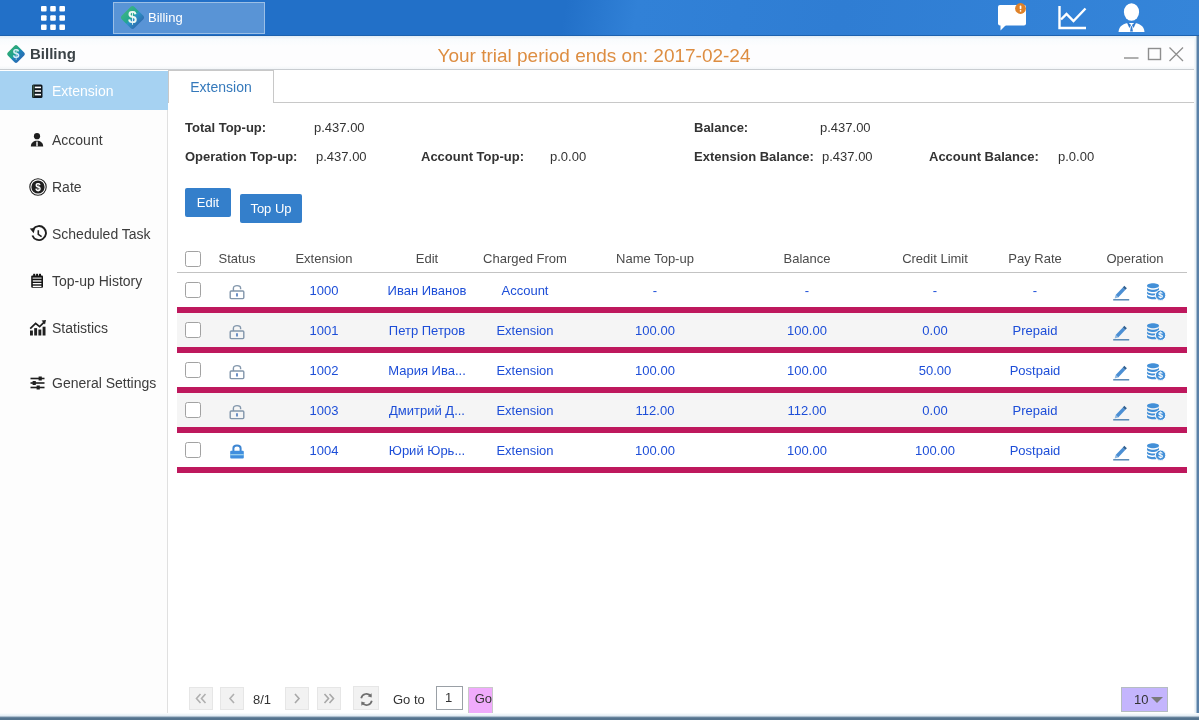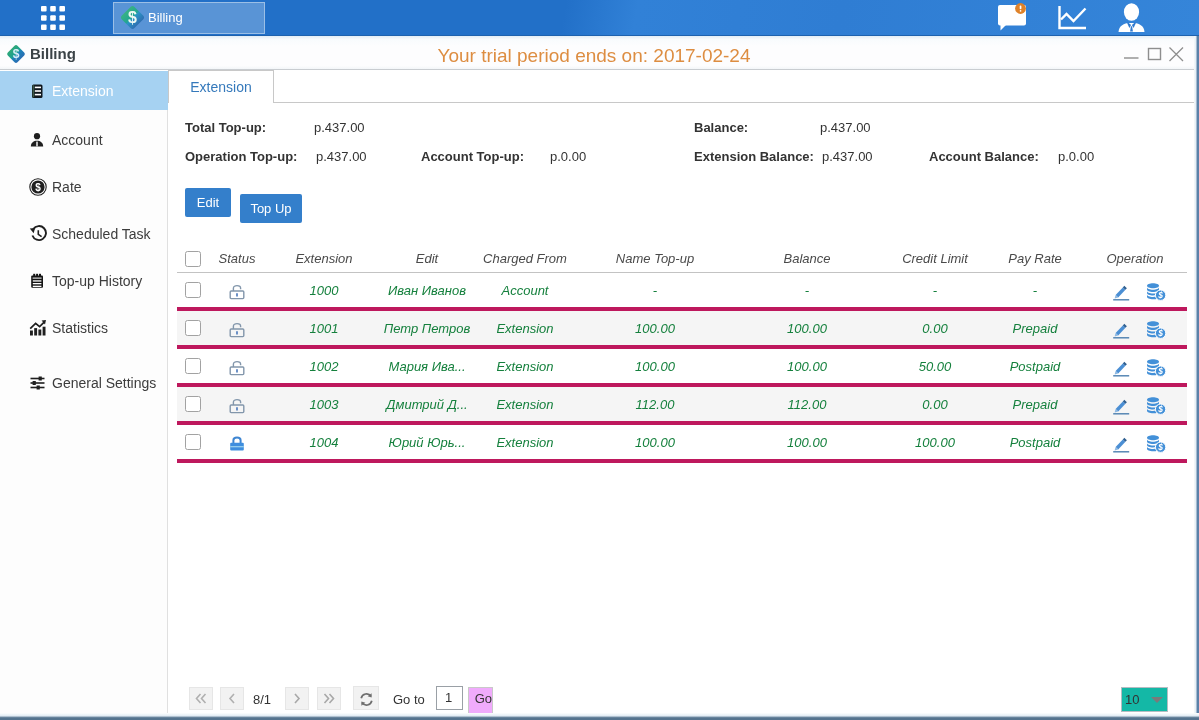--- a/index.html
+++ b/index.html
@@ -30,41 +30,41 @@
 .tabstrip{position:absolute;left:168px;top:70px;width:1026px;height:33px;
   border-bottom:1px solid #c8c8c8;box-sizing:border-box;}
 .tab{position:absolute;left:0px;top:0;width:106px;height:33px;background:#fff;
   border:1px solid #c8c8c8;border-bottom:none;box-sizing:border-box;
   font-size:14px;color:#3579bb;text-align:center;line-height:32px;}
 .stat{position:absolute;font-size:13px;color:#333;white-space:nowrap;}
 .stat.b{font-weight:bold;}
 .btn{position:absolute;height:29px;background:#347fcb;border-radius:2px;color:#fff;
   font-size:13px;text-align:center;line-height:29px;}
 
-.tbl{position:absolute;left:177px;top:245px;width:1010px;border-collapse:collapse;table-layout:fixed;font-style:italic;}
+.tbl{position:absolute;left:177px;top:245px;width:1010px;border-collapse:collapse;table-layout:fixed;}
 .tbl th{height:27px;font-weight:normal;font-size:13px;color:#4a4a4a;border-bottom:1px solid #c3c3c3;
   text-align:center;padding:0;}
-.tbl td{height:34px;font-size:13px;color:#15803d;text-align:center;padding:0;
-  border-bottom:4px solid #be185d;}
+.tbl td{height:34px;font-size:13px;color:#1d4ed8;text-align:center;padding:0;
+  border-bottom:6px solid #be185d;}
 .tbl tr.alt td{background:#f5f5f5;}
 .cb{display:inline-block;width:14px;height:14px;border:1px solid #a2a2a2;border-radius:2.5px;background:#fff;vertical-align:middle;}
 .opcell{padding-left:6px !important;}
 .opcell svg{vertical-align:middle;}
 .tbl td svg{position:relative;top:2px;}
 
 .pgbtn{position:absolute;top:687px;width:24px;height:23px;background:#f2f2f2;border:1px solid #e6e6e6;
   box-sizing:border-box;text-align:center;}
 .pgbtn svg{margin-top:5px;}
 .pgtxt{position:absolute;font-size:13px;color:#333;white-space:nowrap;}
 .goin{position:absolute;left:436px;top:686px;width:27px;height:24px;border:1px solid #9aa0a6;
   box-sizing:border-box;font-size:13px;color:#333;padding-left:8px;line-height:22px;background:#fff;}
 .gobtn{position:absolute;left:468px;top:687px;width:25px;height:39px;background:#f0abfc;
   border:1px solid #c9c9c9;box-sizing:border-box;font-size:13px;color:#333;text-align:right;line-height:21px;}
 .dd{position:absolute;left:1121px;top:687px;width:47px;height:25px;border:1px solid #b5bcc2;
-  box-sizing:border-box;background:#14b8a6;font-size:13px;color:#333;line-height:23px;padding-left:3px;}
+  box-sizing:border-box;background:#c4b5fd;font-size:13px;color:#333;line-height:23px;padding-left:12px;}
 .dd .tri{position:absolute;right:4px;top:9px;width:0;height:0;border-left:6px solid transparent;
   border-right:6px solid transparent;border-top:6px solid #7a7a7a;}
 
 .rbord{position:absolute;left:1194px;top:36px;width:5px;height:684px;
   background:linear-gradient(90deg,#f6f9fb 0%,#e2ecf3 40%,#5a81a8 62%,#5a81a8 100%);}
 .bbord{position:absolute;left:0;top:713px;width:1199px;height:7px;
   background:linear-gradient(#fdfefe 0%,#e2ecf4 40%,#54738e 68%,#54738e 100%);}
 </style>
 </head>
 <body>

